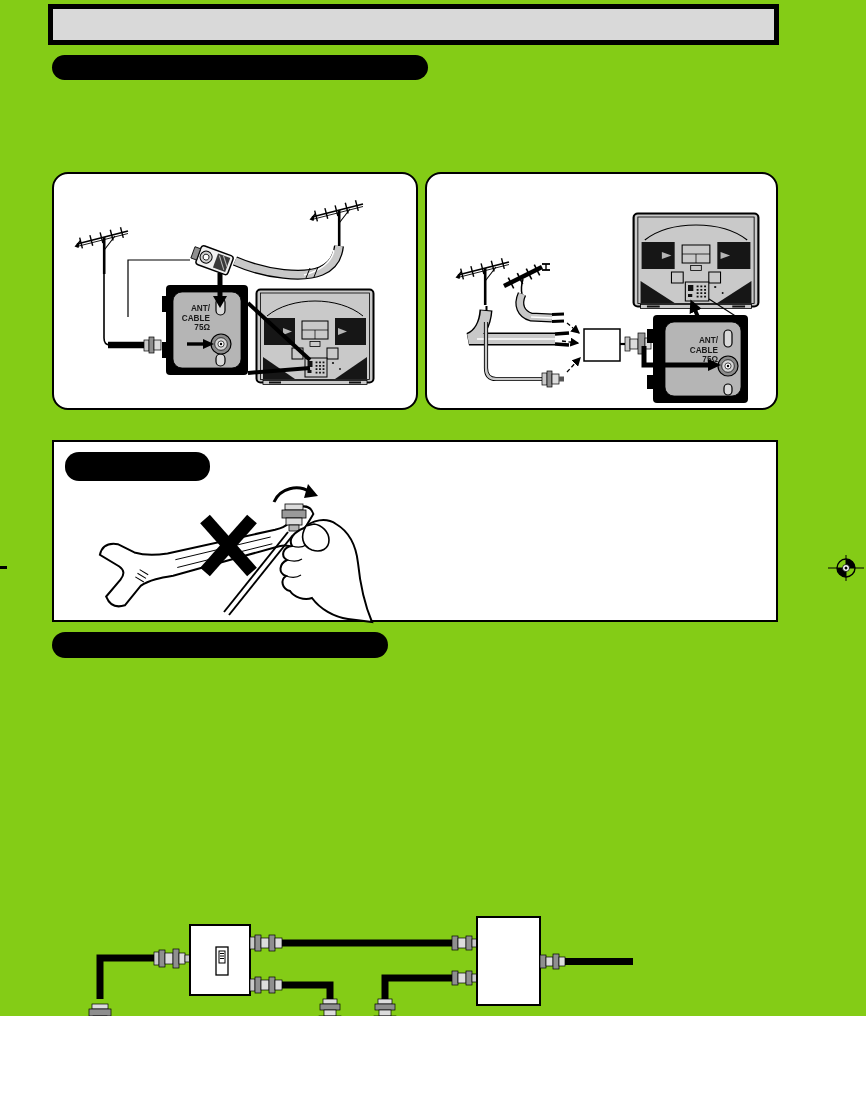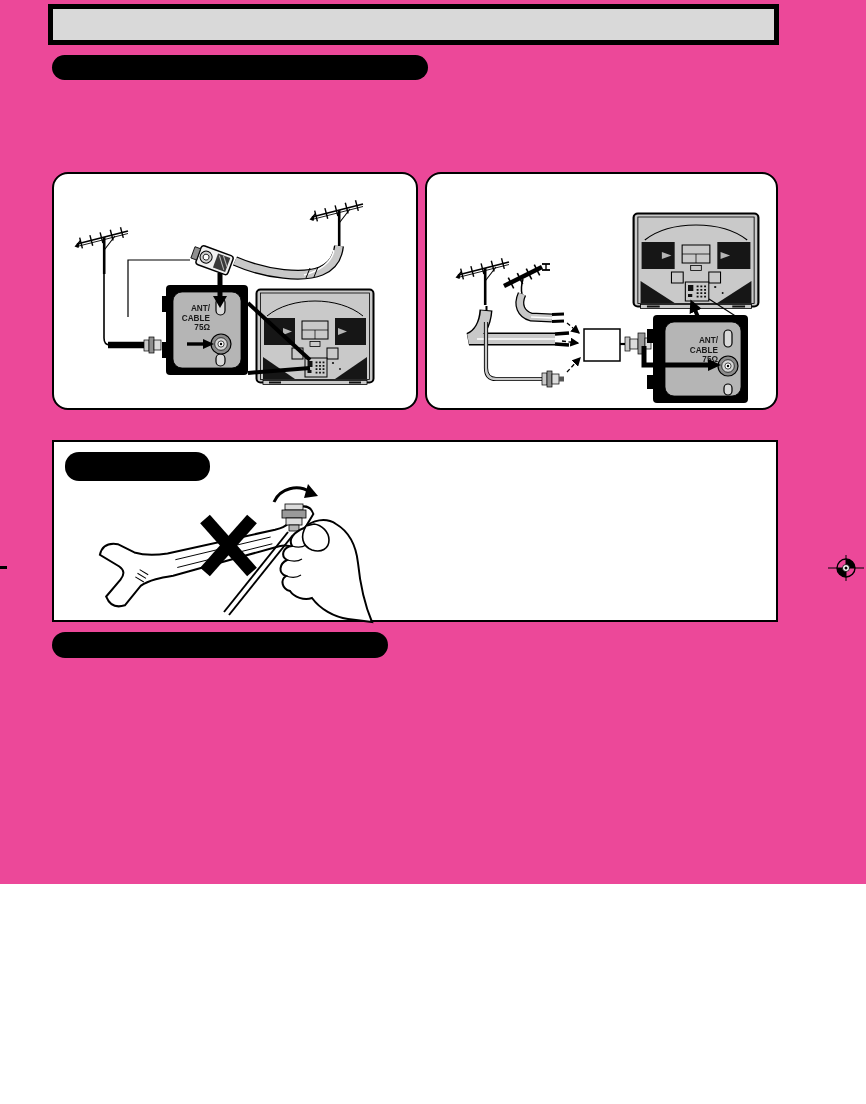--- a/index.html
+++ b/index.html
@@ -1,17 +1,17 @@
 <!DOCTYPE html>
 <html><head>
 <meta charset="utf-8">
 <style>
 *{margin:0;padding:0;box-sizing:border-box}
 html,body{background:#fff}
-.page{position:relative;width:866px;height:884px;background:#ec4899;overflow:hidden;font-family:"Liberation Sans",sans-serif}
+.page{position:relative;width:866px;height:1016px;background:#84cc16;overflow:hidden;font-family:"Liberation Sans",sans-serif}
 .topbar{position:absolute;left:48px;top:4px;width:731px;height:41px;background:#d9d9d9;border:5px solid #000}
 .pill{position:absolute;background:#000;border-radius:14px}
 .pill1{left:52px;top:55px;width:376px;height:25px}
 .cpill{left:65px;top:452px;width:145px;height:29px}
 .pill2{left:52px;top:632px;width:336px;height:26px}
 .dbox{position:absolute;border:2px solid #000;border-radius:16px;background:#fff}
 .box-left{left:52px;top:172px;width:366px;height:238px}
 .box-right{left:425px;top:172px;width:353px;height:238px}
 .cbox{position:absolute;left:52px;top:440px;width:726px;height:182px;border:2px solid #000;background:#fff}
 .edge-tick{position:absolute;left:0;top:566px;width:7px;height:3px;background:#000}

